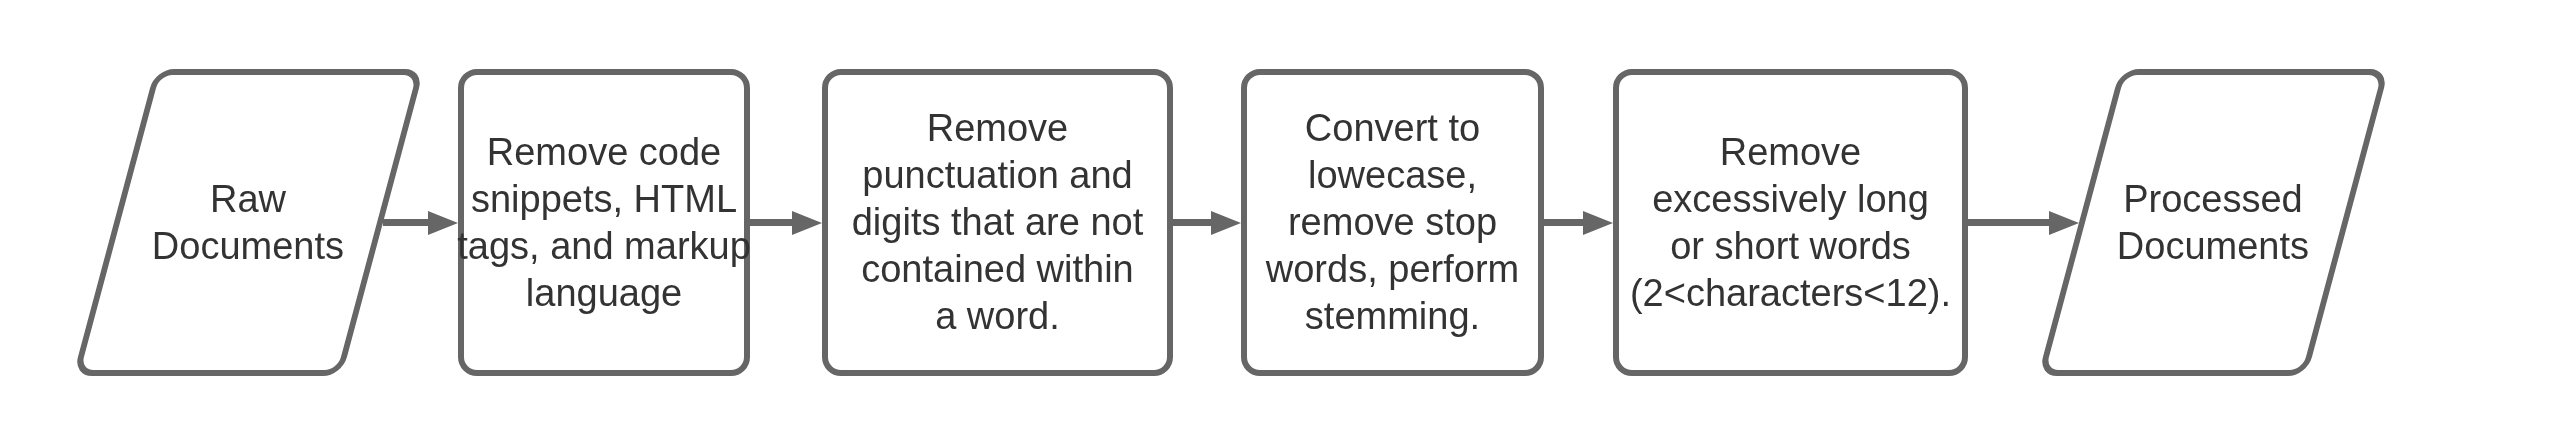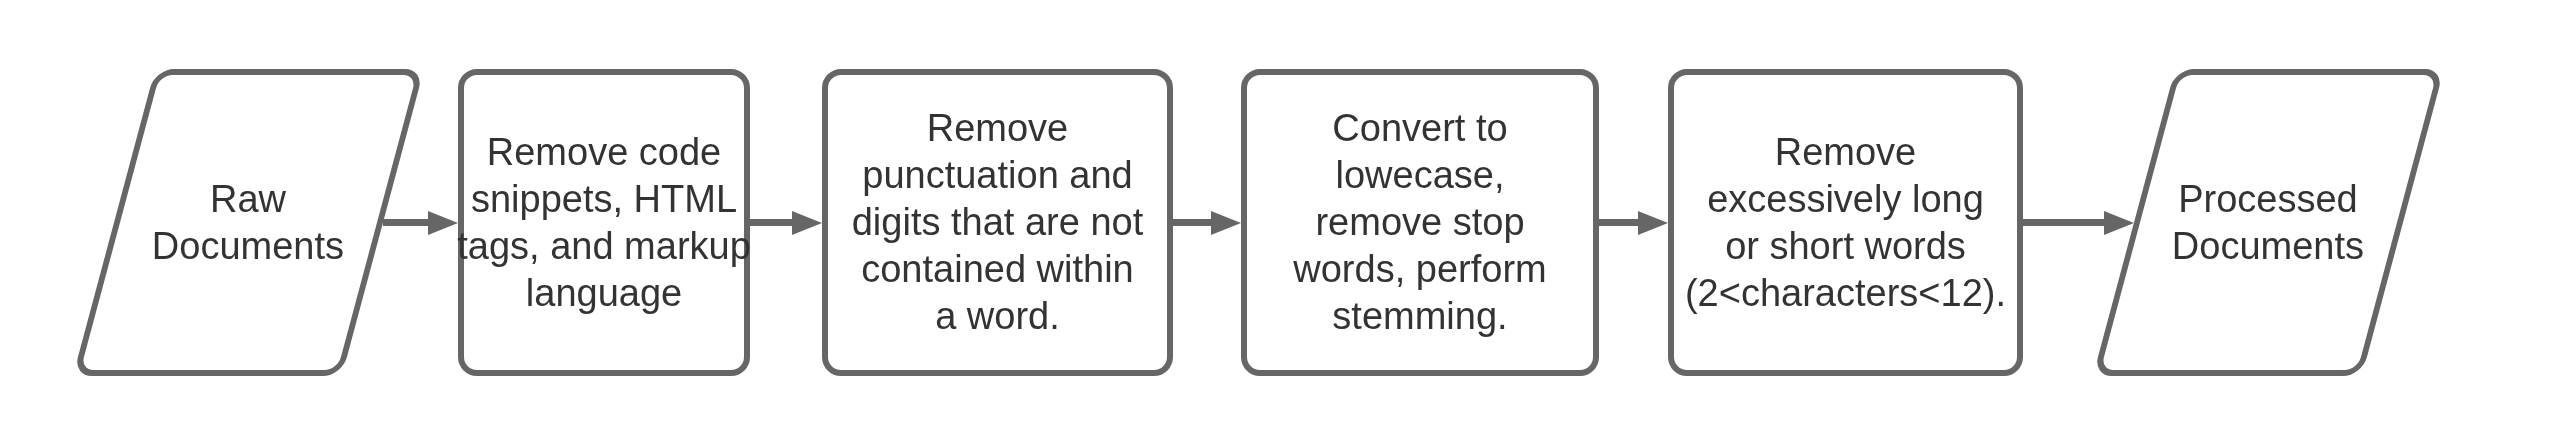--- a/index.html
+++ b/index.html
@@ -89,21 +89,21 @@
 digits that are not
 contained within
 a word.</span>
   </div>
 
   <div class="connector" style="width:68px">
     <span class="line"></span>
     <span class="head"></span>
   </div>
 
-  <div class="node" style="width:358px">
+  <div class="node" style="width:303px">
     <span class="label">Convert to
 lowecase,
 remove stop
 words, perform
 stemming.</span>
   </div>
 
   <div class="connector" style="width:69px">
     <span class="line"></span>
     <span class="head"></span>

